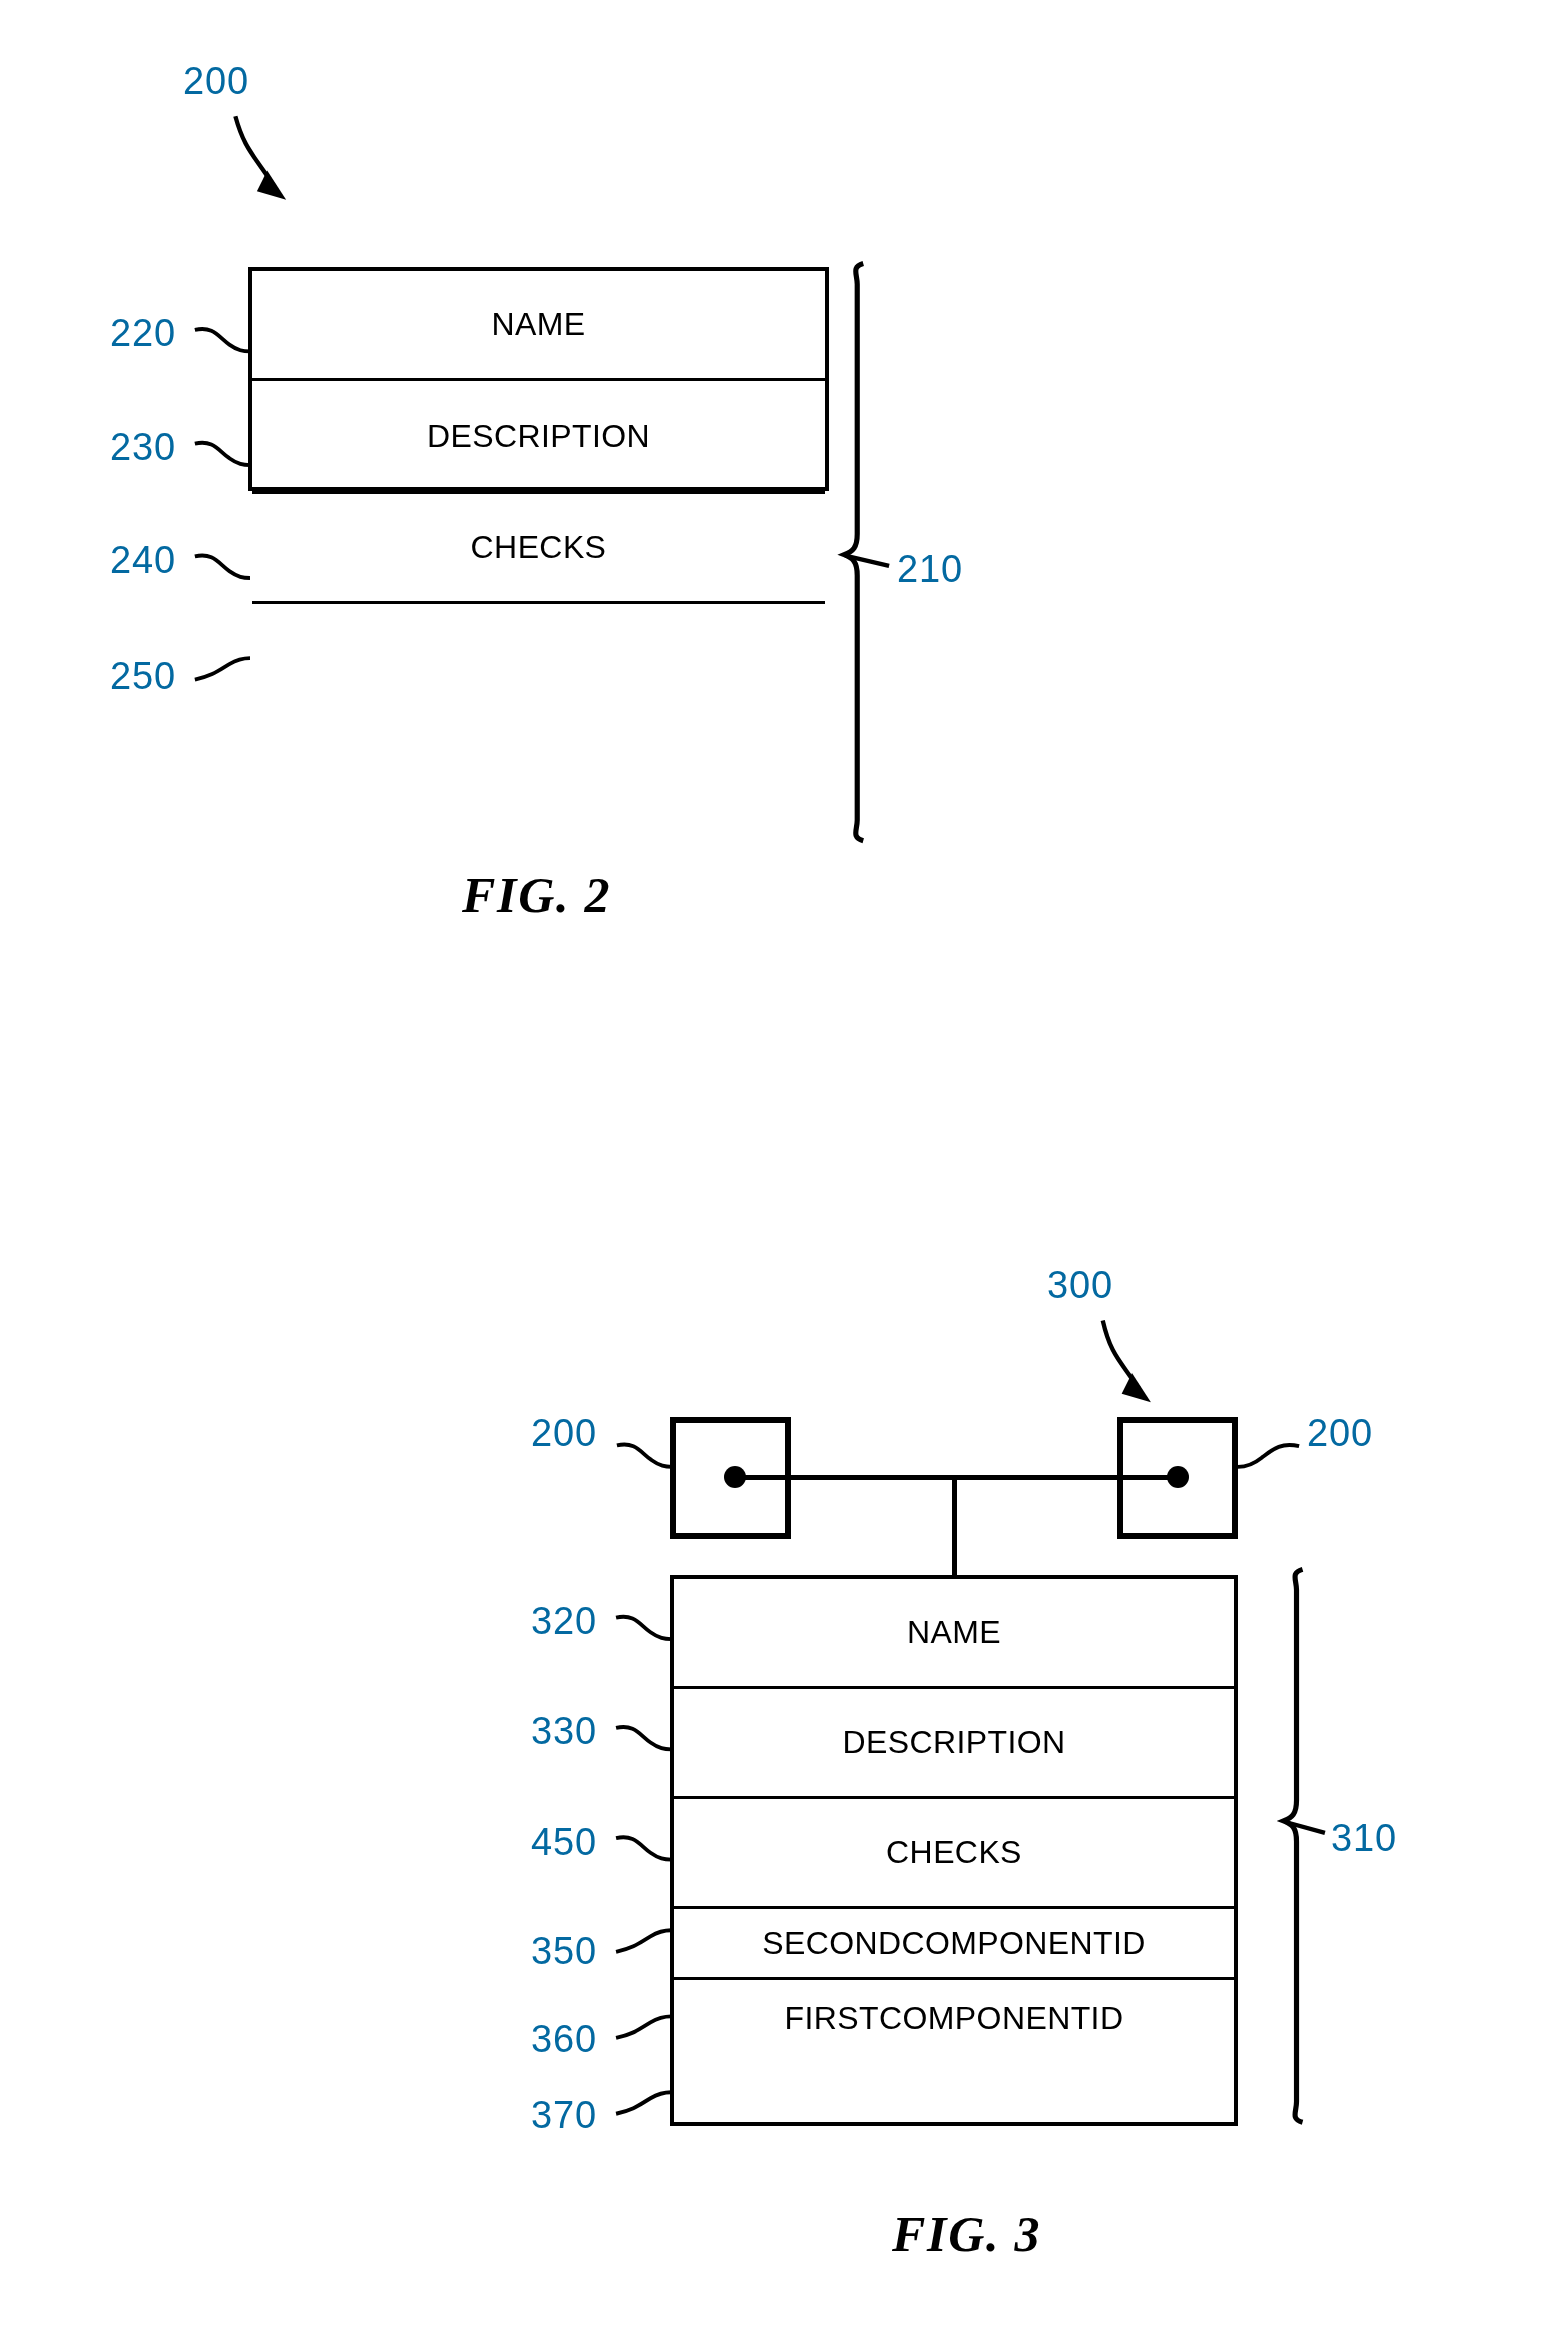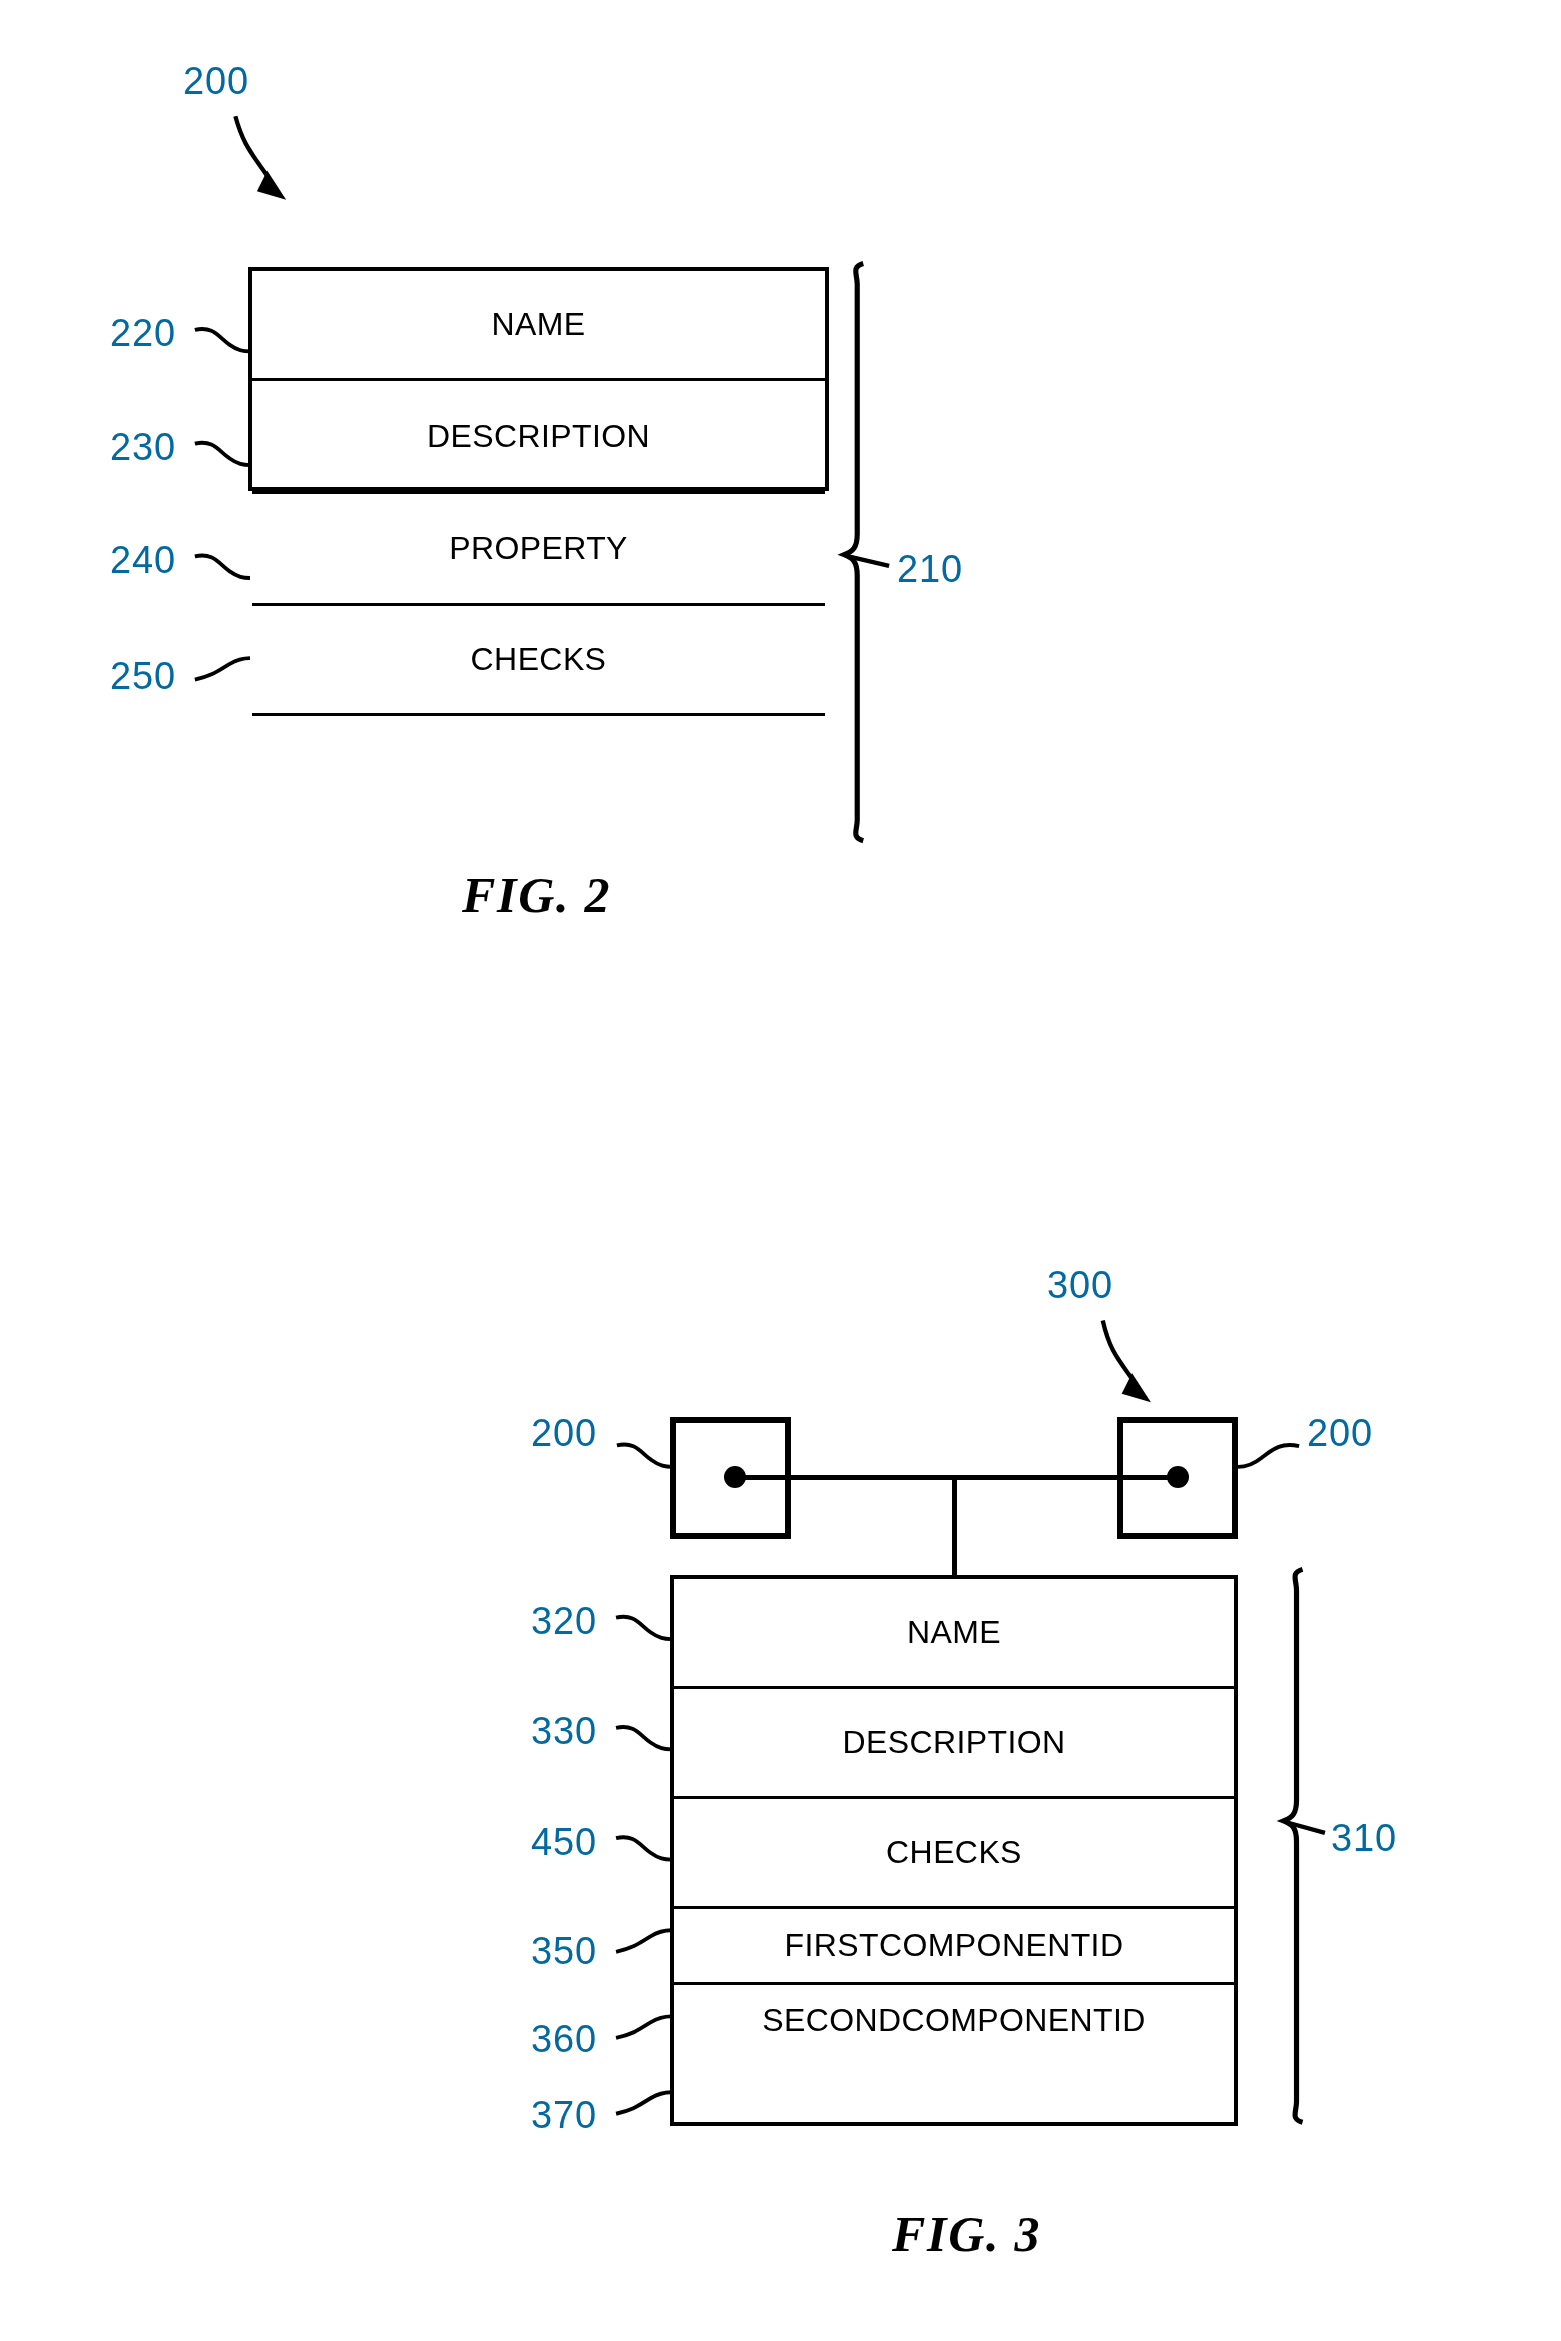--- a/index.html
+++ b/index.html
@@ -113,23 +113,20 @@
 
   <div class="ref-num" style="left:183px; top:62px;">200</div>
 
   <div class="record" id="fig2-record" style="left:248px; top:267px; width:581px; height:224px;">
       <div class="row" style="height: 110px;">
         <span>NAME</span>
       </div>
       <div class="row" style="height: 113px;">
         <span>DESCRIPTION</span>
       </div>
-      <div class="row" style="height: 112px;">
-        <span>PROPERTY</span>
-      </div>
       <div class="row" style="height: 110px;">
         <span>CHECKS</span>
       </div>
       <div class="row" style="height: 88px;">
         <span></span>
       </div>
     </div>
 
   <div class="ref-num" style="left:110px; top:314px;">220</div>
   <div class="ref-num" style="left:110px; top:428px;">230</div>
@@ -156,25 +153,25 @@
   <div class="record" id="fig3-record" style="left:670px; top:1575px; width:568px; height:551px;">
       <div class="row" style="height: 110px;">
         <span>NAME</span>
       </div>
       <div class="row" style="height: 110px;">
         <span>DESCRIPTION</span>
       </div>
       <div class="row" style="height: 110px;">
         <span>CHECKS</span>
       </div>
+      <div class="row" style="height: 71px;">
+        <span>SECONDCOMPONENTID</span>
+      </div>
       <div class="row" style="height: 76px;">
         <span>FIRSTCOMPONENTID</span>
-      </div>
-      <div class="row" style="height: 71px;">
-        <span>SECONDCOMPONENTID</span>
       </div>
     </div>
 
   <div class="ref-num" style="left:531px; top:1602px;">320</div>
   <div class="ref-num" style="left:531px; top:1712px;">330</div>
   <div class="ref-num" style="left:531px; top:1823px;">450</div>
   <div class="ref-num" style="left:531px; top:1932px;">350</div>
   <div class="ref-num" style="left:531px; top:2020px;text-align:center;">360</div>
   <div class="ref-num" style="left:531px; top:2096px;">370</div>
 

